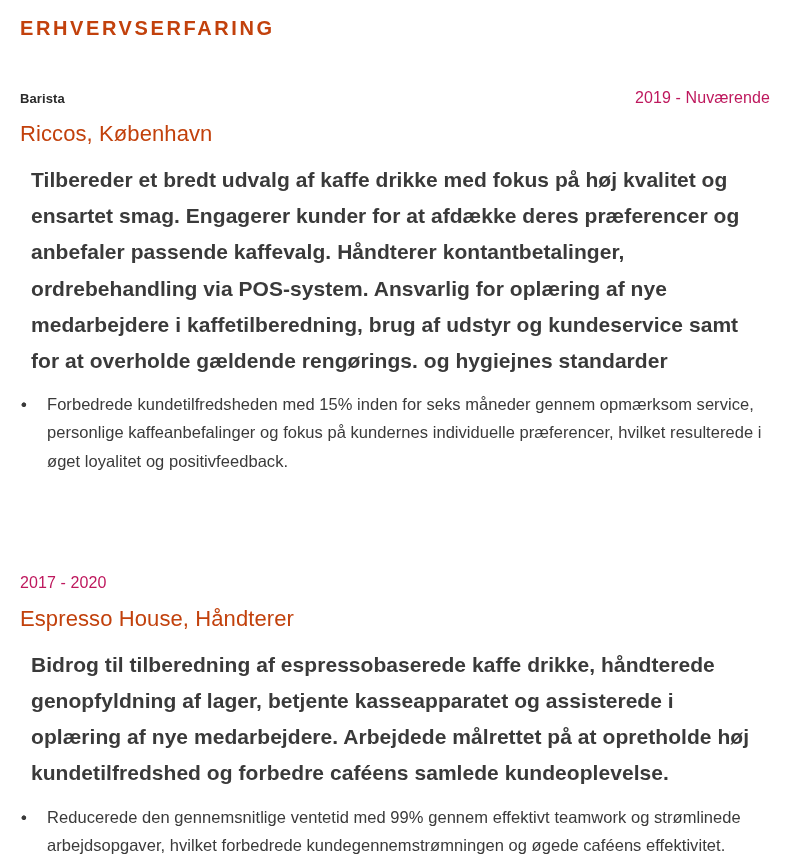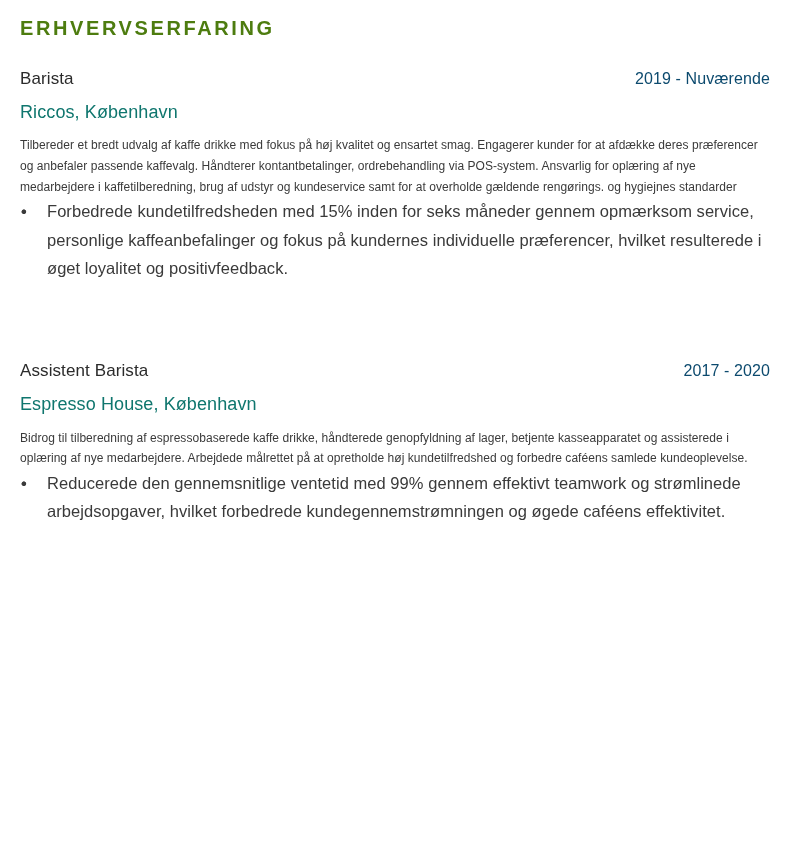--- a/index.html
+++ b/index.html
@@ -18,65 +18,67 @@
     box-sizing: border-box;
     width: 800px;
     height: 862px;
     padding: 16px 30px 0 20px;
     background: #ffffff;
   }
   .section-heading {
     font-size: 20px;
     font-weight: bold;
     letter-spacing: 2.6px;
-    color: #4d7c0f;
+    color: #c2410c;
     margin: 0 0 26px 0;
     line-height: 1.2;
   }
   .entry {
     margin-bottom: 0;
   }
   .entry + .entry {
     margin-top: 76px;
   }
   .entry-head {
     display: flex;
     align-items: baseline;
     justify-content: space-between;
     margin-bottom: 6px;
   }
   .job-title {
-    font-size: 17px;
-    font-weight: normal;
+    font-size: 13px;
+    font-weight: bold;
     color: #2b2b2b;
     line-height: 1.5;
     letter-spacing: 0.1px;
   }
   .job-dates {
     font-size: 16px;
     font-weight: normal;
-    color: #0c4a6e;
+    color: #be185d;
     line-height: 1.5;
     white-space: nowrap;
     letter-spacing: 0.1px;
+    margin-top: 20px;
   }
   .job-org {
-    font-size: 18px;
-    color: #0f766e;
+    font-size: 22px;
+    color: #c2410c;
     line-height: 1.6;
     margin-bottom: 9px;
     letter-spacing: 0.1px;
   }
   .job-desc {
-    font-size: 12px;
+    font-size: 21px;
     color: #3a3a3a;
     line-height: 1.72;
-    margin: 0;
+    margin: 11px;
     letter-spacing: 0.05px;
     text-align: left;
+    font-weight: bold;
   }
   .bullets {
     list-style: none;
     margin: 0;
     padding: 0;
   }
   .bullets li {
     position: relative;
     padding-left: 27px;
     font-size: 16.5px;
@@ -113,24 +115,23 @@
       </li>
       <li>
         <span class="dot">•</span>
         <span>Forbedrede kundetilfredsheden med 15% inden for seks måneder gennem opmærksom service, personlige kaffeanbefalinger og fokus på kundernes individuelle præferencer, hvilket resulterede i øget loyalitet og positivfeedback.</span>
       </li>
     </ul>
   </div>
 
   <div class="entry">
     <div class="entry-head">
-      <div class="job-title">Assistent Barista</div>
       <div class="job-dates">2017 - 2020</div>
     </div>
-    <div class="job-org">Espresso House, København</div>
+    <div class="job-org">Espresso House, Håndterer</div>
     <p class="job-desc">Bidrog til tilberedning af espressobaserede kaffe drikke, håndterede genopfyldning af lager, betjente kasseapparatet og assisterede i oplæring af nye medarbejdere. Arbejdede målrettet på at opretholde høj kundetilfredshed og forbedre caféens samlede kundeoplevelse.</p>
     <ul class="bullets">
       <li>
         <span class="dot">•</span>
       </li>
       <li>
         <span class="dot">•</span>
         <span>Reducerede den gennemsnitlige ventetid med 99% gennem effektivt teamwork og strømlinede arbejdsopgaver, hvilket forbedrede kundegennemstrømningen og øgede caféens effektivitet.</span>
       </li>
     </ul>

